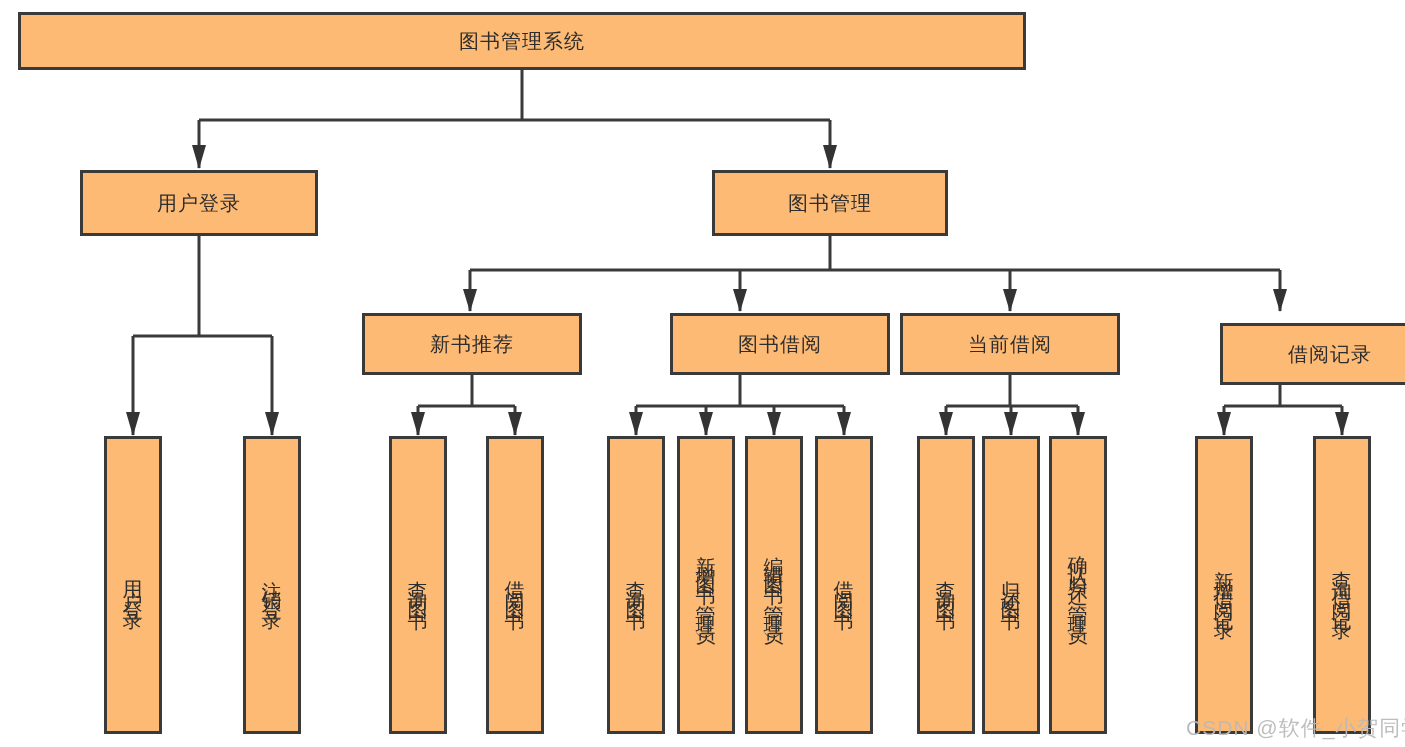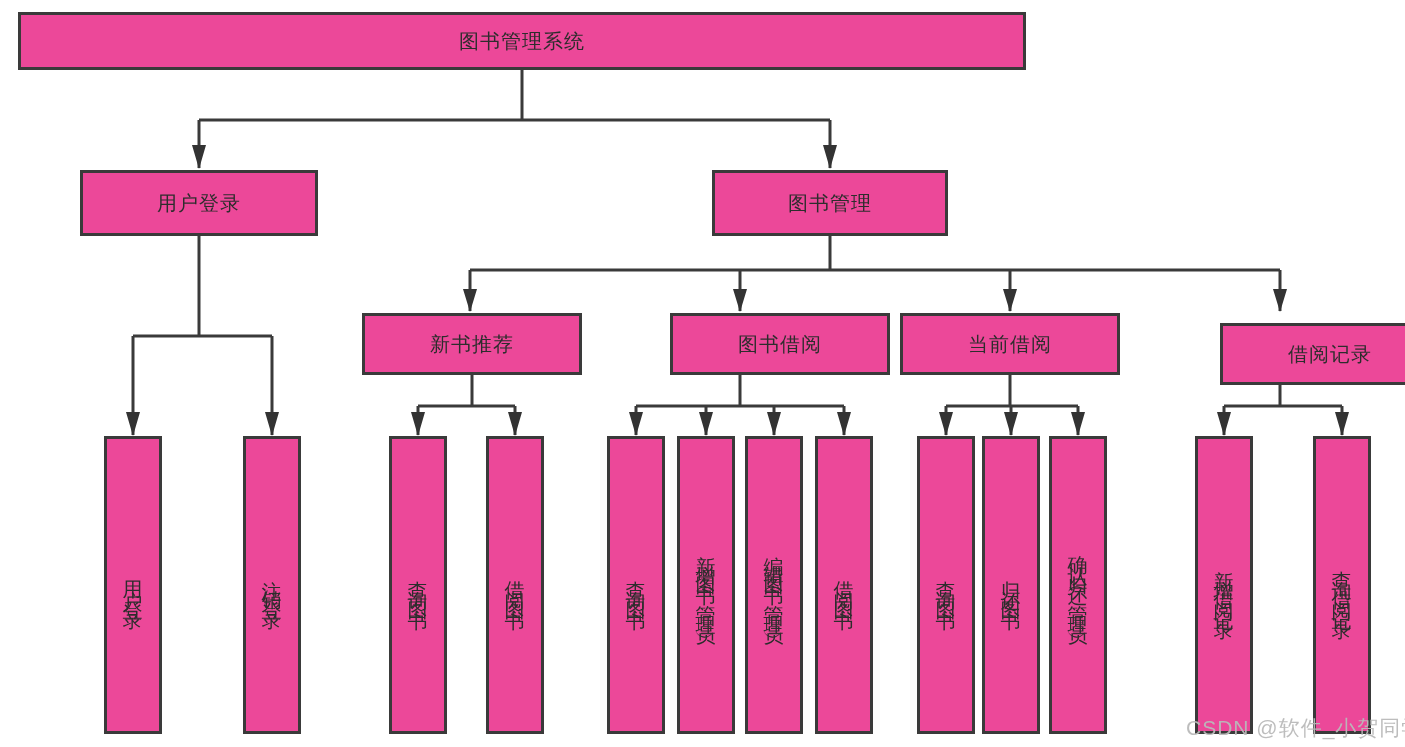--- a/index.html
+++ b/index.html
@@ -17,21 +17,21 @@
   }
   #connector-layer {
     position: absolute;
     left: 0;
     top: 0;
     z-index: 0;
   }
   .node {
     position: absolute;
     box-sizing: border-box;
-    background: #ec4899;
+    background: #fdba74;
     border: 3px solid #3a3a3a;
     display: flex;
     align-items: center;
     justify-content: center;
     font-size: 20px;
     color: #2d2d2d;
     z-index: 1;
     letter-spacing: 1px;
     text-align: center;
   }

